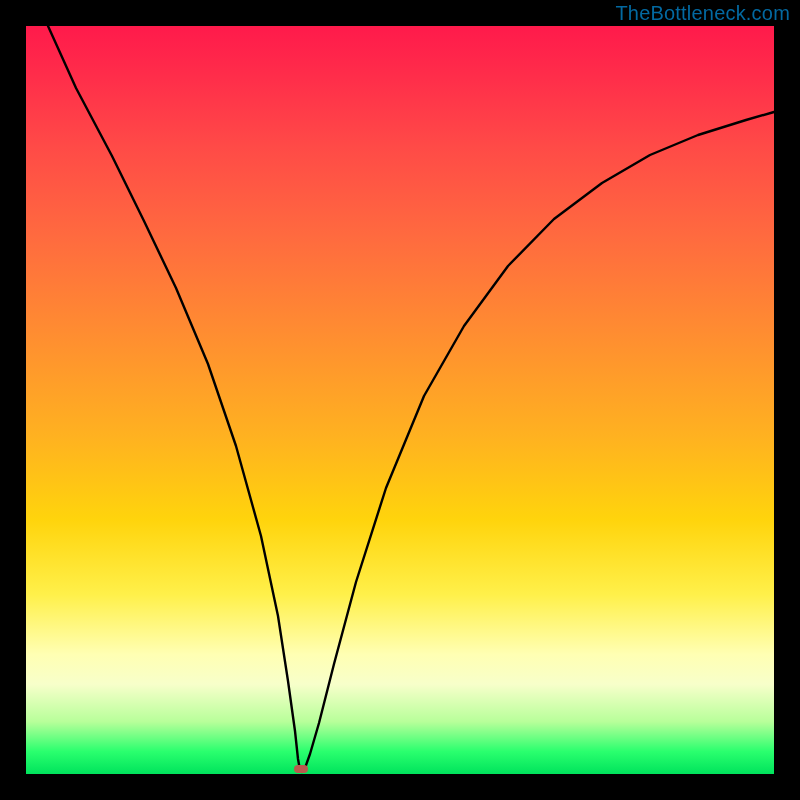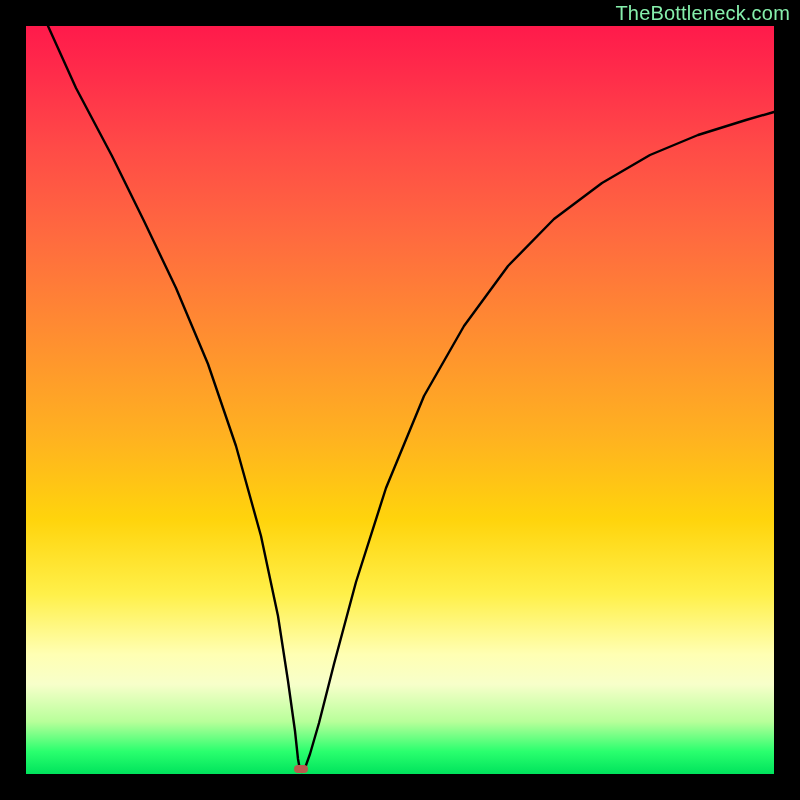--- a/index.html
+++ b/index.html
@@ -14,21 +14,21 @@
   .frame {
     position: relative;
     width: 800px;
     height: 800px;
     background: #000;
   }
   .watermark {
     position: absolute;
     top: 2px;
     right: 10px;
-    color: #86efac;
+    color: #0369a1;
     font-size: 20px;
     font-weight: 500;
     letter-spacing: 0.2px;
     z-index: 5;
     user-select: none;
   }
   .plot-area {
     position: absolute;
     left: 26px;
     top: 26px;

